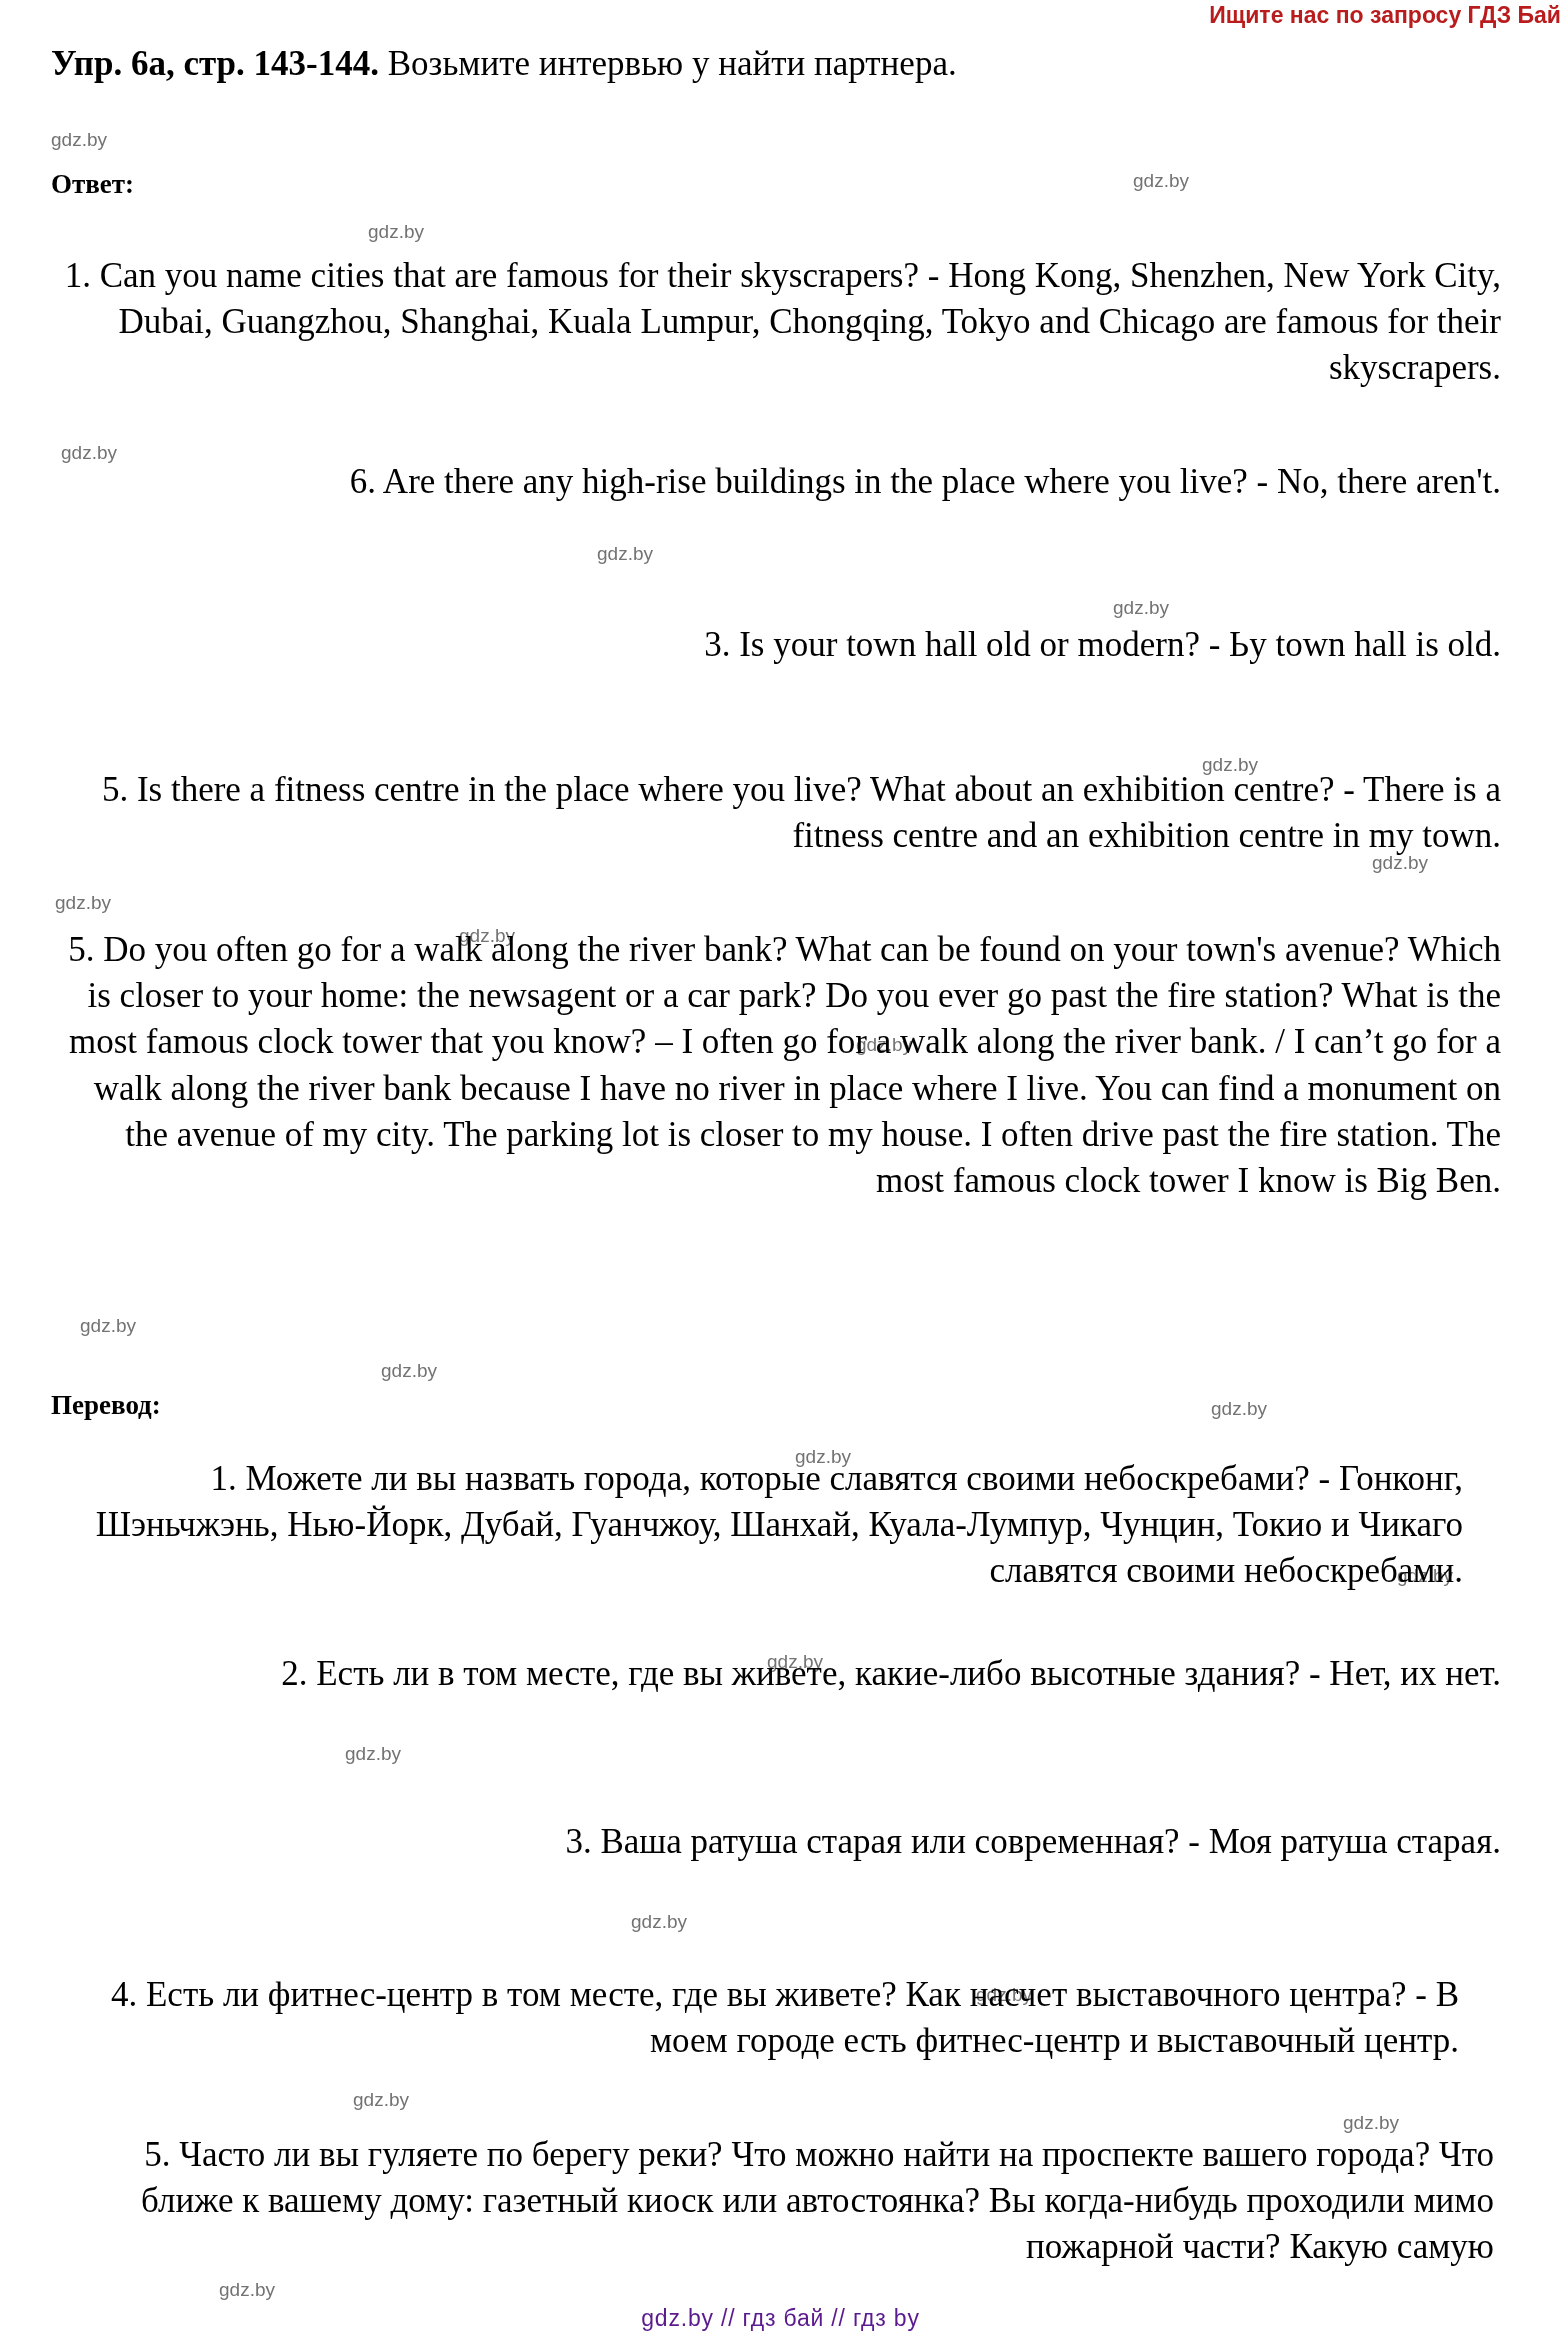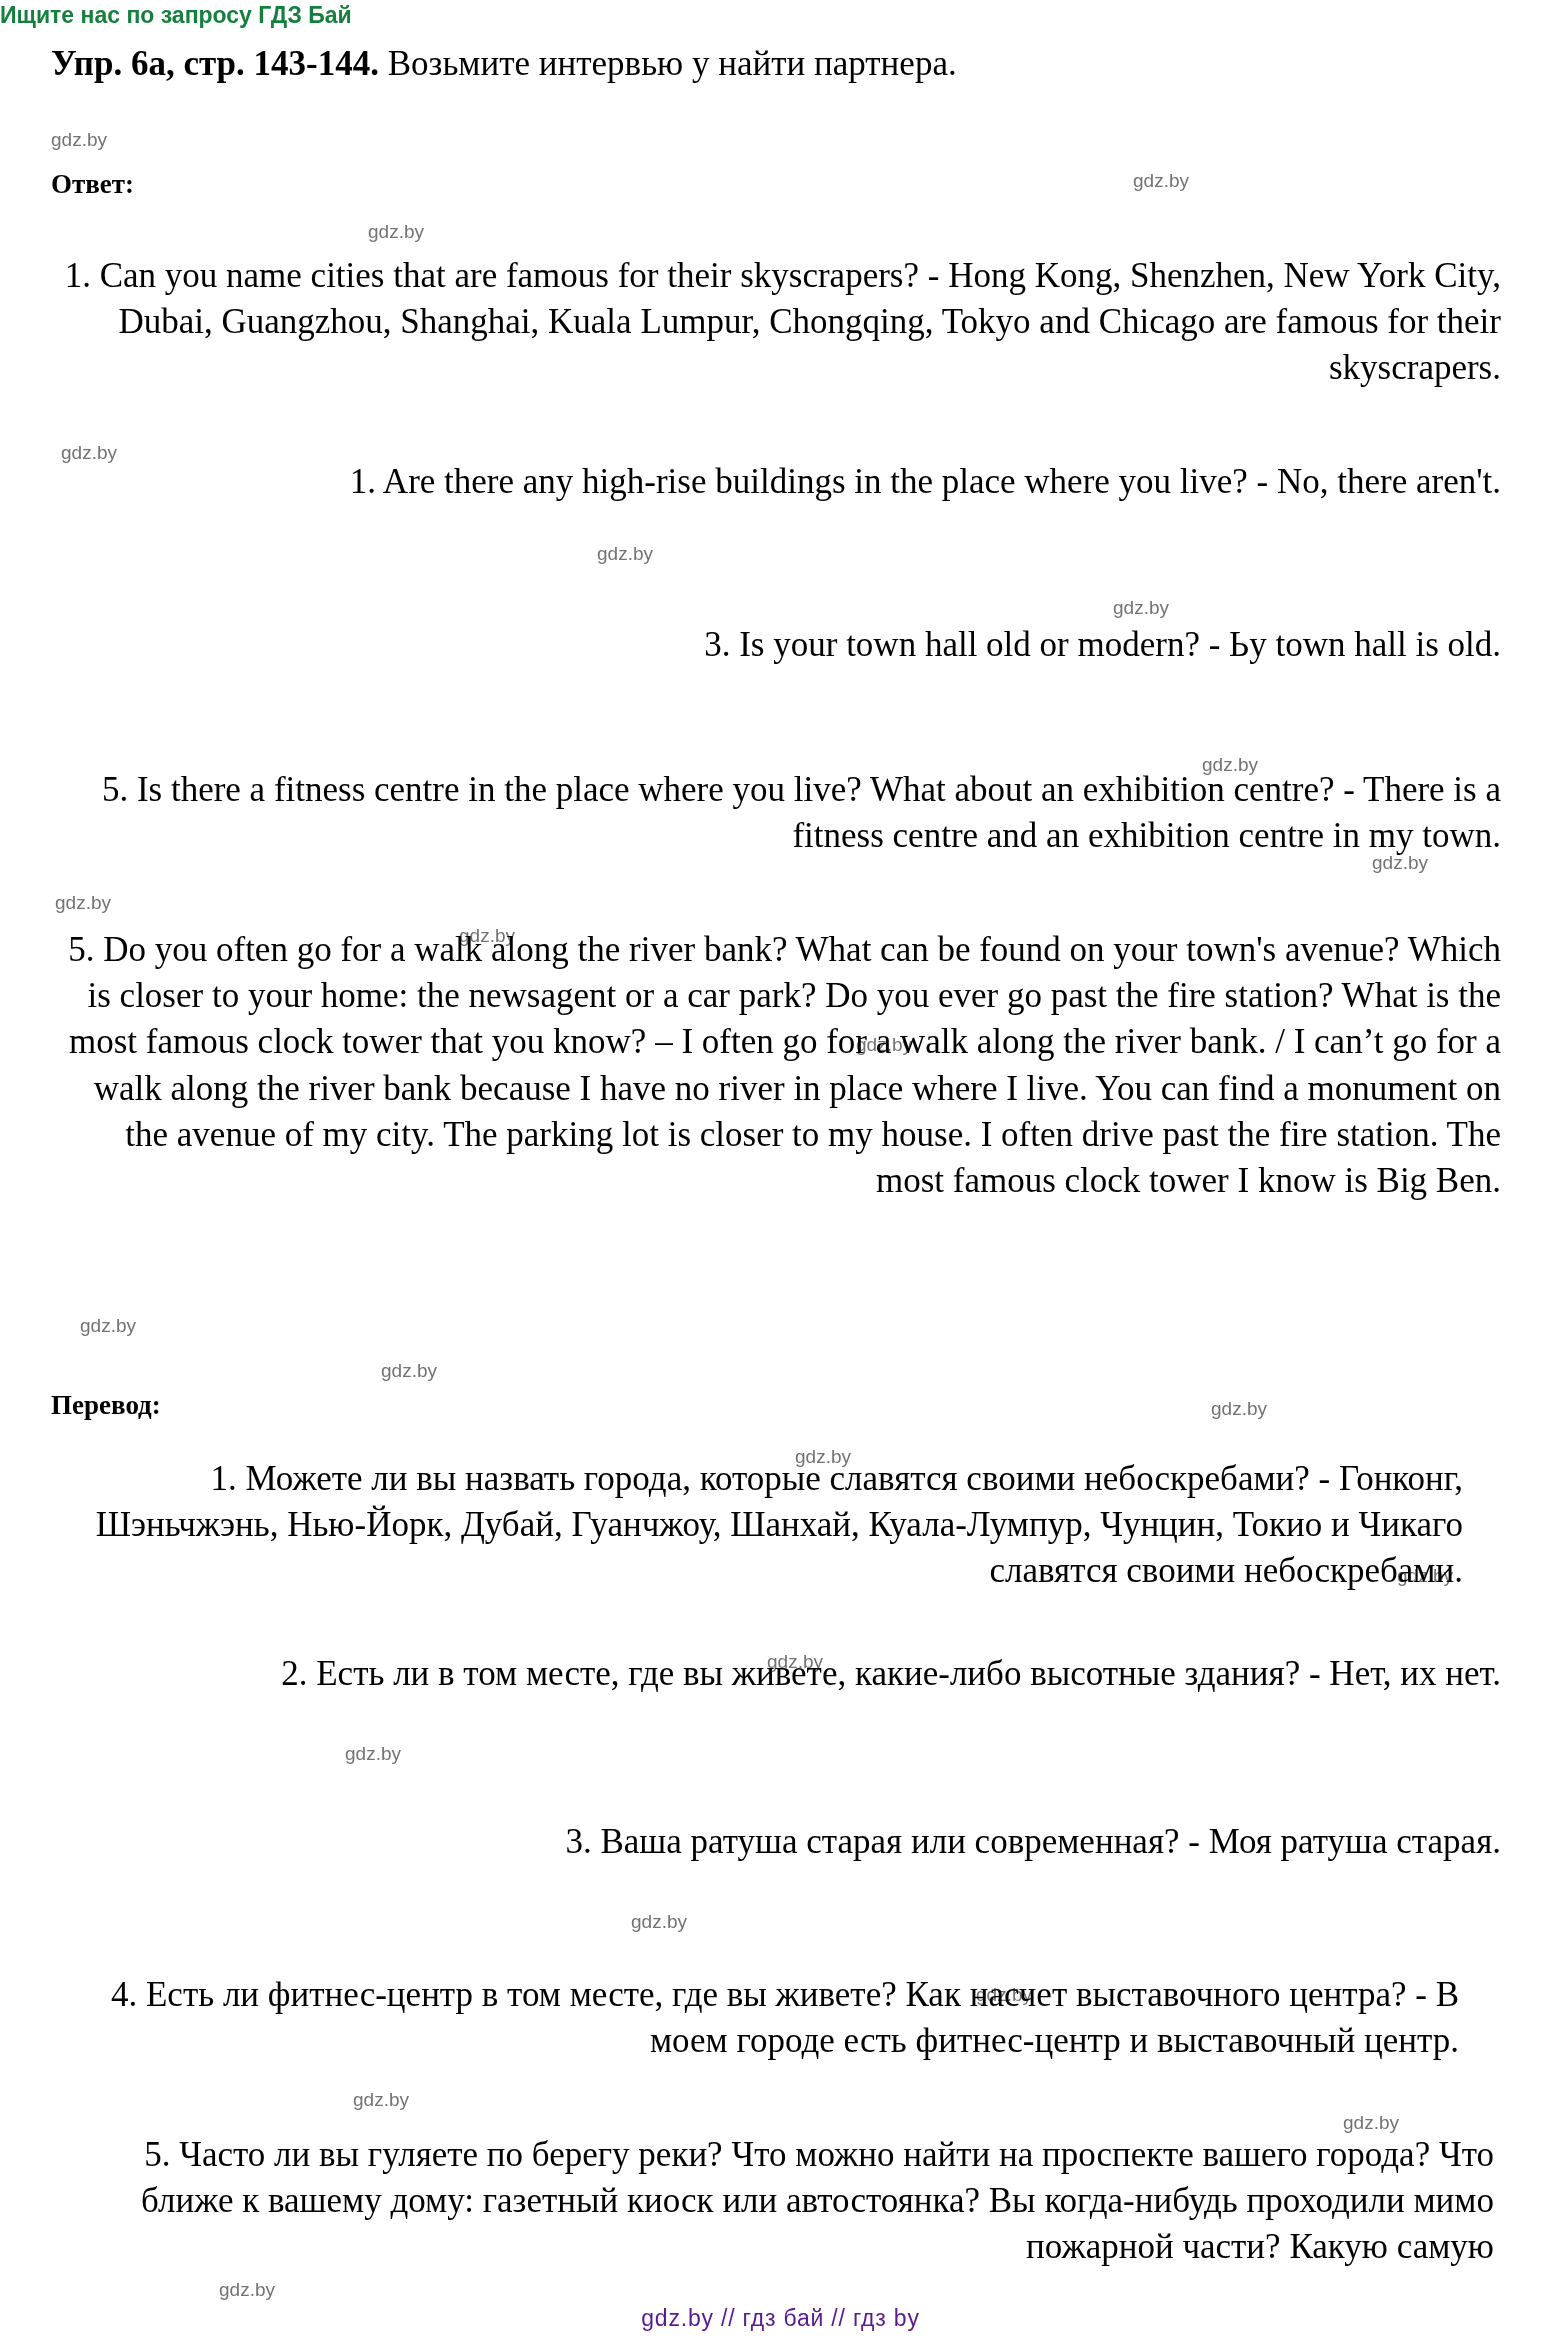--- a/index.html
+++ b/index.html
@@ -17,25 +17,25 @@
     background: #ffffff;
     overflow: hidden;
   }
 
   
   .promo {
     position: absolute;
     left: 0;
     top: 1.5px;
     width: 1561px;
-    text-align: left;
+    text-align: right;
     font-family: "Liberation Sans", "DejaVu Sans", sans-serif;
     font-weight: bold;
     font-size: 23px;
-    color: #15803d;
+    color: #b91c1c;
     letter-spacing: 0px;
   }
 
   
   .footer {
     position: absolute;
     left: 0;
     top: 2305px;
     width: 1561px;
     text-align: center;
@@ -135,21 +135,21 @@
 
     <div class="blk" style="top:123px;">
       <p class="section-heading">Ответ:</p>
     </div>
 
     <div class="blk" style="top:207px; width:1450px;">
       <p class="qa">1. Can you name cities that are famous for their skyscrapers? - Hong Kong, Shenzhen, New York City, Dubai, Guangzhou, Shanghai, Kuala Lumpur, Chongqing, Tokyo and Chicago are famous for their skyscrapers.</p>
     </div>
 
     <div class="blk" style="top:413px; width:1450px;">
-      <p class="qa">1. Are there any high-rise buildings in the place where you live? - No, there aren't.</p>
+      <p class="qa">6. Are there any high-rise buildings in the place where you live? - No, there aren't.</p>
     </div>
 
     <div class="blk" style="top:576px; width:1450px;">
       <p class="qa">3. Is your town hall old or modern? - Ьу town hall is old.</p>
     </div>
 
     <div class="blk" style="top:721px; width:1450px;">
       <p class="qa">5. Is there a fitness centre in the place where you live? What about an exhibition centre? - There is a fitness centre and an exhibition centre in my town.</p>
     </div>
 

